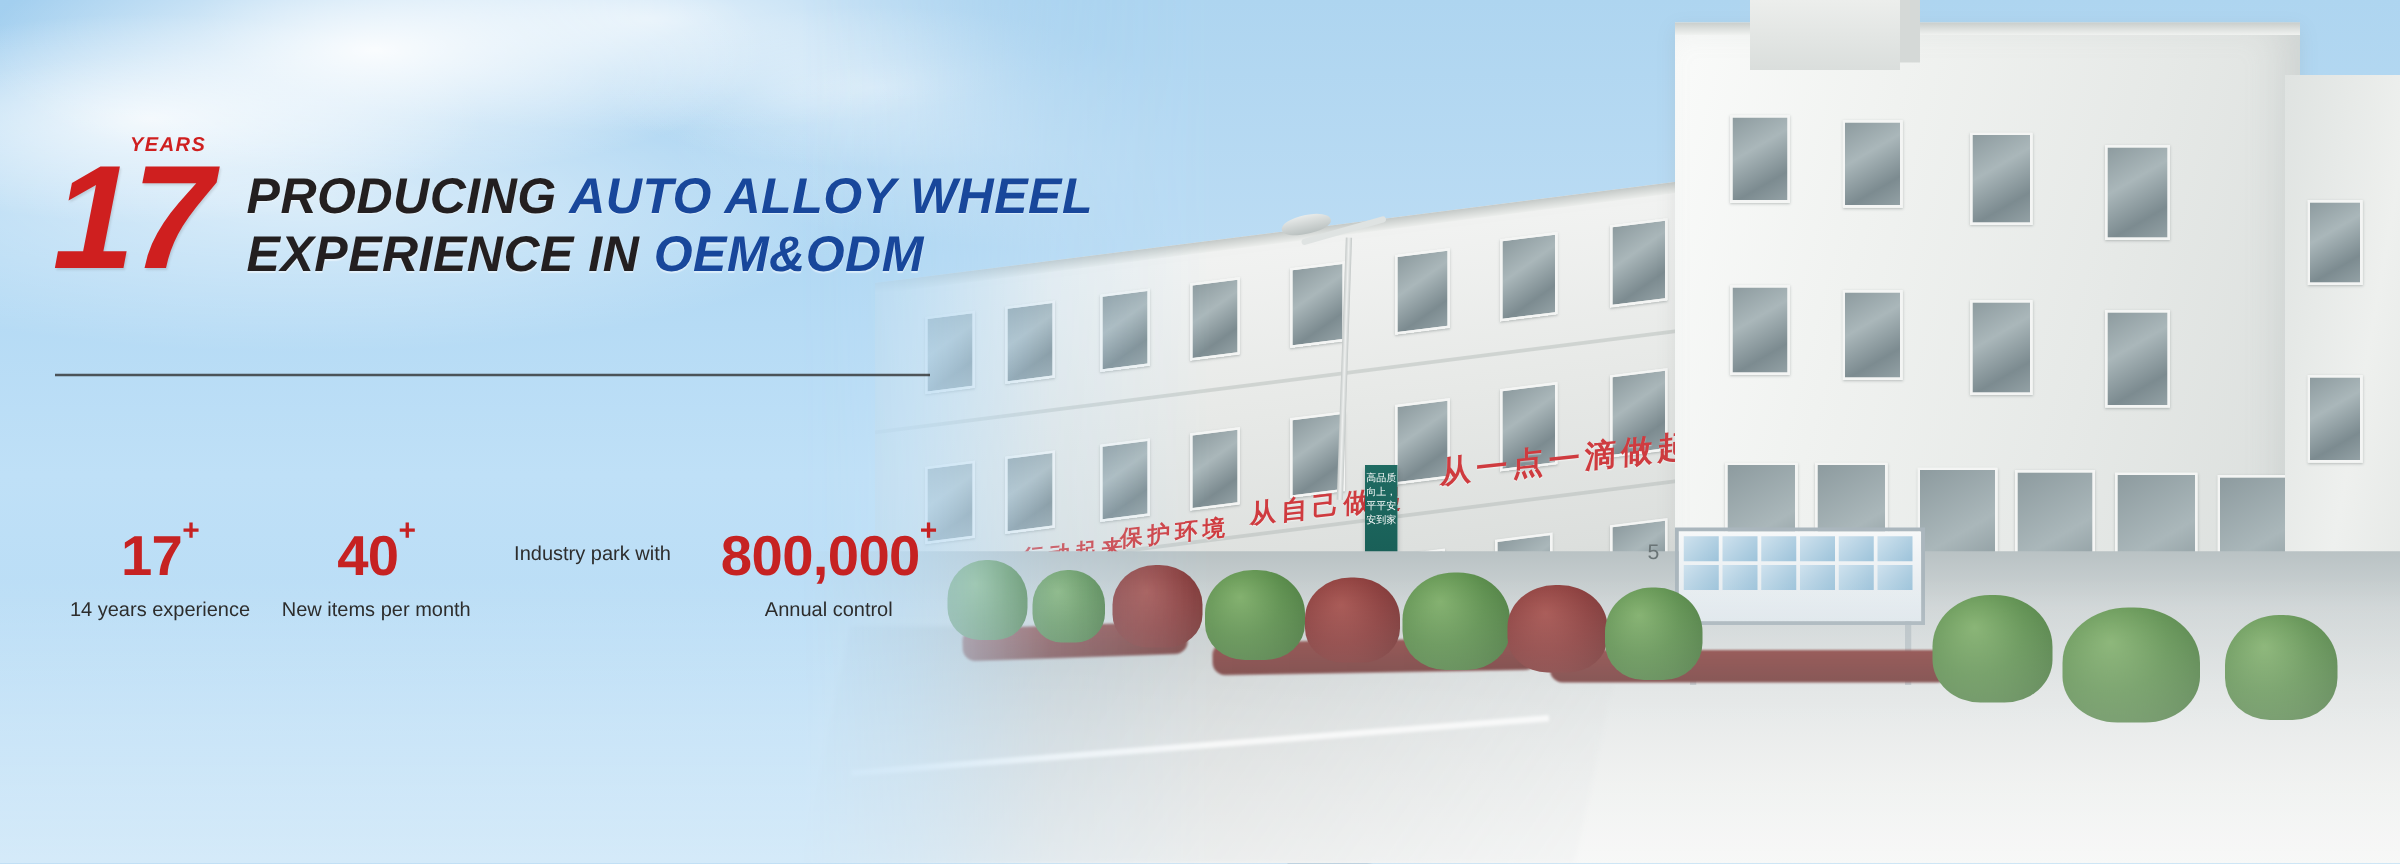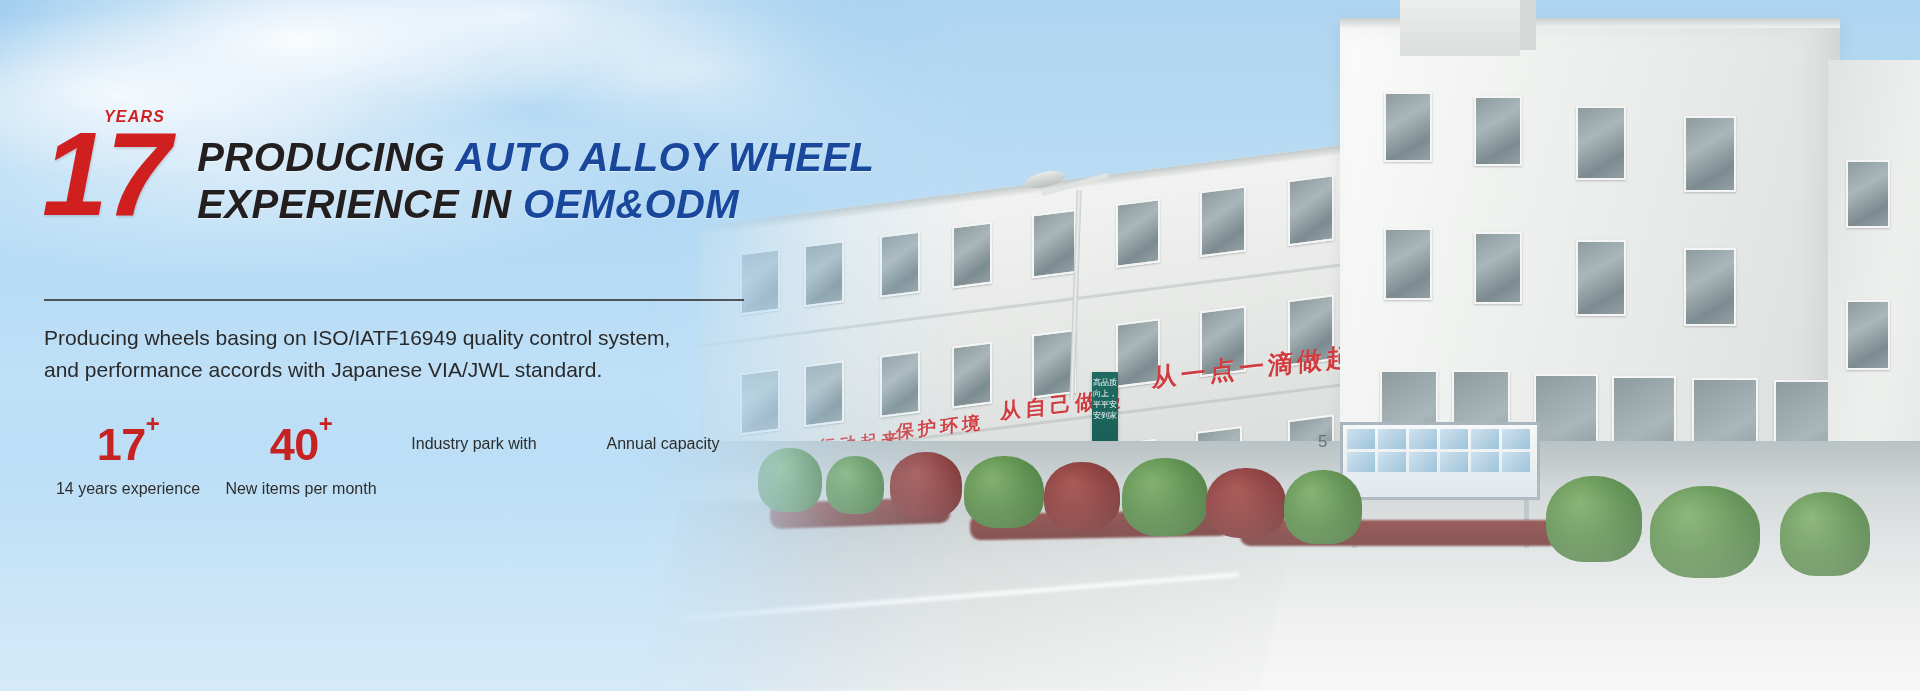--- a/index.html
+++ b/index.html
@@ -438,36 +438,33 @@
       </div>
 
       <div class="headline">
         <div class="headline-line"><span>PRODUCING </span><span class="hl-blue">AUTO ALLOY WHEEL</span></div>
         <div class="headline-line"><span>EXPERIENCE IN </span><span class="hl-blue">OEM&amp;ODM</span></div>
       </div>
     </div>
 
     <div class="divider"></div>
 
-    <div class="paragraph">
-      <div>Producing wheels basing on ISO/IATF16949 quality control system,</div>
-      <div>and performance accords with Japanese VIA/JWL standard.</div>
-    </div>
 
     <div class="stats">
       <div class="stat" style="width:168px;">
         <div class="stat-num"><span>17</span><sup>+</sup></div>
         <div class="stat-label">14 years experience</div>
       </div>
       <div class="stat" style="width:178px;">
         <div class="stat-num"><span>40</span><sup>+</sup></div>
         <div class="stat-label">New items per month</div>
       </div>
       <div class="stat" style="width:168px;">
         <div class="stat-label">Industry park with</div>
       </div>
       <div class="stat" style="width:210px;">
-        <div class="stat-label">Annual capacity</div>
+        <div class="stat-num"><span>800,000</span><sup>+</sup></div>
+        <div class="stat-label">Annual control</div>
       </div>
     </div>
 
   </div>
 </div>
 
 </body></html>

